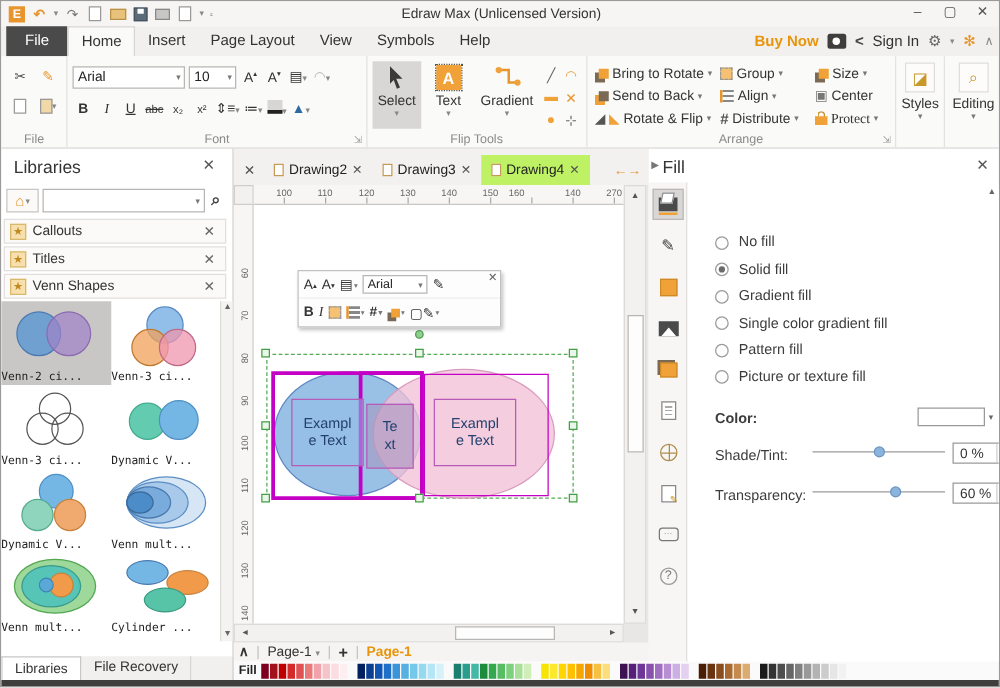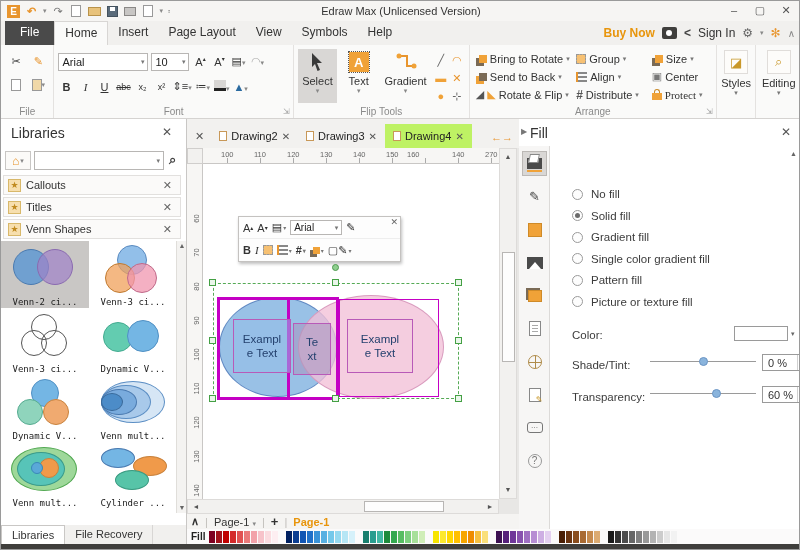--- a/index.html
+++ b/index.html
@@ -99,21 +99,21 @@
   .lib-sec { position:absolute; left:2px; width:178px; height:20px; background:#fbfaf9; border:1px solid #e2e0de;
              display:flex; align-items:center; font-size:11px; color:#333; }
   .lib-sec .star { width:13px; height:13px; background:#f7dfae; border:1px solid #d8b86a; color:#c08a20; font-size:9px;
                    display:inline-flex; align-items:center; justify-content:center; margin:0 5px 0 4px; }
   .lib-sec .x { margin-left:auto; margin-right:8px; font-size:11px; color:#666; }
   #shape-grid { position:absolute; left:0; top:122px; width:176px; height:268px; display:grid;
                 grid-template-columns:88px 88px; grid-auto-rows:67px; }
   .shape-cell { position:relative; font-size:9px; }
   .shape-cell.sel { background:#c9c7c5; }
   .shape-thumb { position:absolute; left:4px; top:2px; width:80px; height:50px; }
-  .shape-label { position:absolute; left:0; right:0; bottom:1px; text-align:center; color:#222;
+  .shape-label { position:absolute; left:0; right:0; bottom:1px; color:#222;
                  font-family:"DejaVu Sans Mono", monospace; font-size:9px; }
   .c { position:absolute; border-radius:50%; }
   .el { position:absolute; border-radius:50%; }
   #lib-scroll { position:absolute; right:0; top:122px; width:10px; height:272px; background:#f4f3f1; border-left:1px solid #e0deda; }
   #lib-scroll .sa { position:absolute; left:0; width:10px; height:10px; font-size:7px; color:#666; text-align:center; line-height:10px; }
   #left-bottom-tabs { position:absolute; left:0; top:524px; width:186px; height:19px; background:#f1f0ee; display:flex; border-right:1px solid #c9c7c5; }
   .lb-tab { font-size:11px; padding:3px 10px; color:#333; border-right:1px solid #d8d6d4; }
   .lb-tab.active { background:#fff; border:1px solid #c9c7c5; border-bottom:none; }
 
   
@@ -805,21 +805,21 @@
           </div>
           <div class="radio-row" style="top: 128px;">
             <span class="radio"></span>
             <span>Pattern fill</span>
           </div>
           <div class="radio-row" style="top: 149.5px;">
             <span class="radio"></span>
             <span>Picture or texture fill</span>
           </div>
         </div>
-      <span class="rp-label" style="left:22px;top:183px;">Color:</span>
+      <span class="rp-label" style="left:22px;top:183px;font-weight:bold;">Color:</span>
       <span id="color-swatch"><span class="fillc" style="background: rgb(47, 143, 214);"></span></span>
       <span id="color-dd">▾</span>
       <span class="rp-label" style="left:22px;top:213px;">Shade/Tint:</span>
       <div class="slider" style="left:100px;top:210px;width:106px;">
         <span class="track"></span>
           <span class="thumb" id="shade-thumb" style="left: calc(50% - 4px);"></span>
       </div>
       <span class="spin" style="left:212px;top:208px;">
         <span>0 %</span>
           <span class="arrows">▲<br>▼</span>

